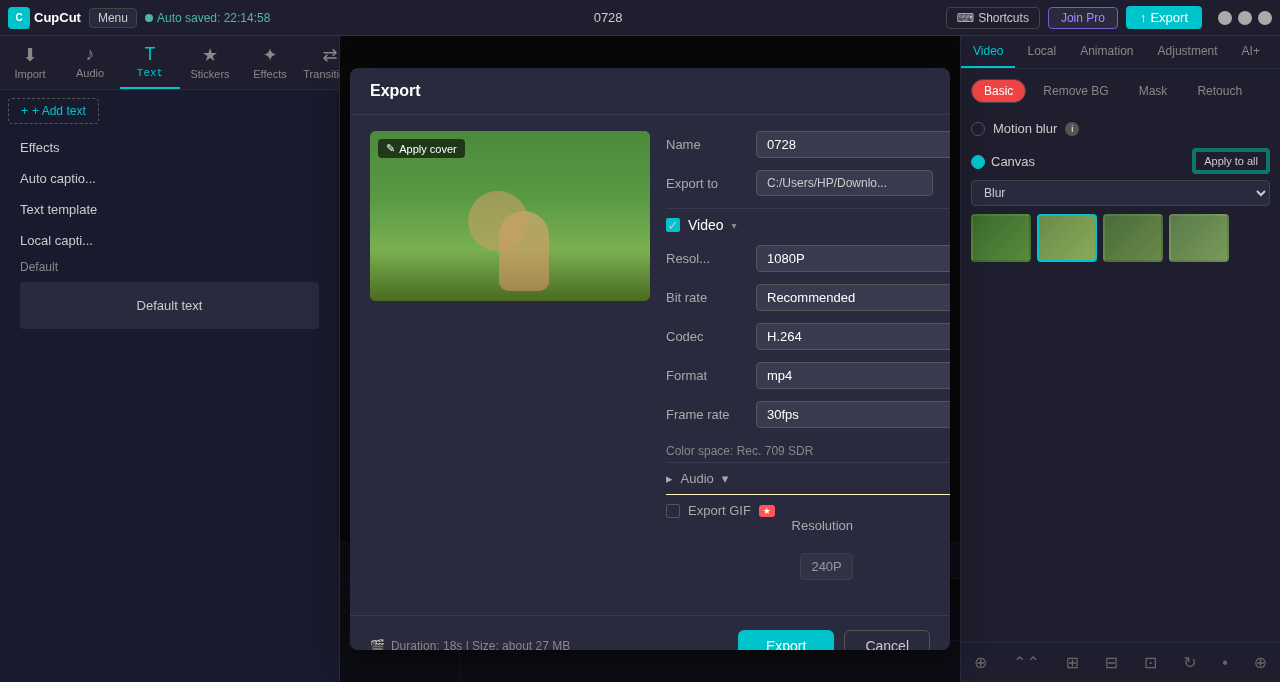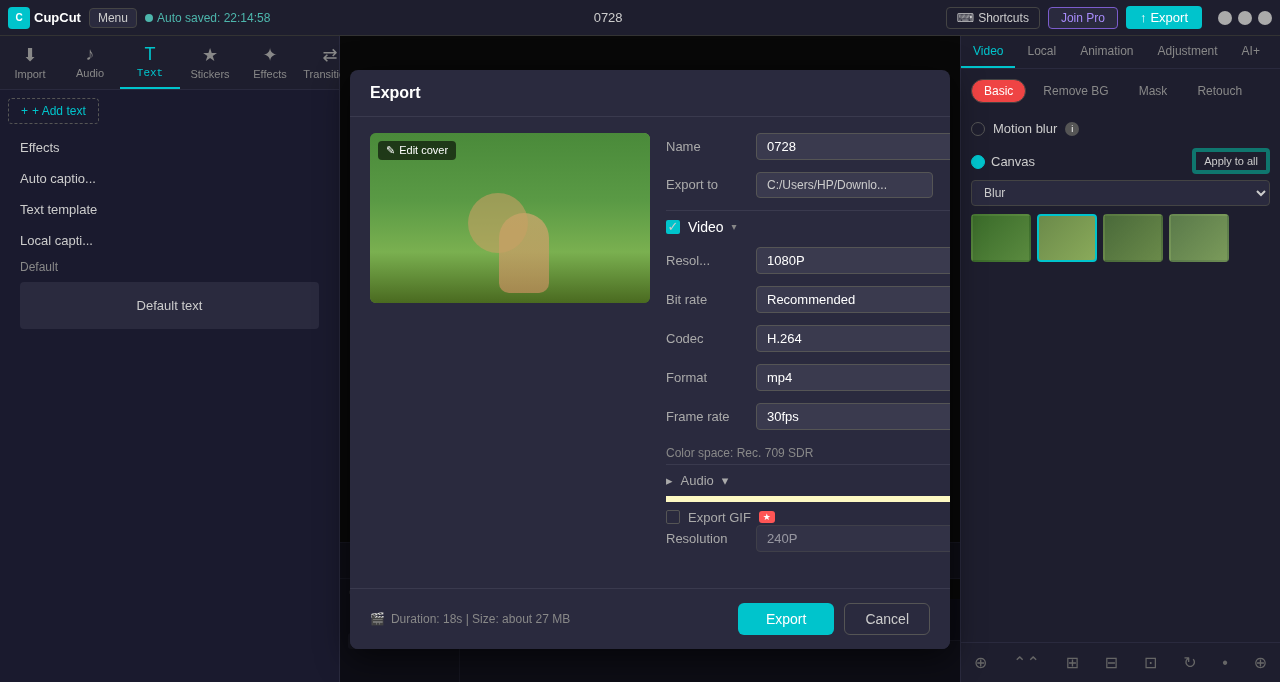--- a/index.html
+++ b/index.html
@@ -78,21 +78,21 @@
     .form-input-path { flex: 1; background: #3a3a4e; border: 1px solid #555; color: #ccc; padding: 5px 10px; border-radius: 4px; font-size: 12px; }
     .folder-icon-btn { background: #3a3a4e; border: 1px solid #555; color: #ccc; padding: 4px 8px; border-radius: 4px; cursor: pointer; font-size: 13px; }
     .section-header { display: flex; align-items: center; gap: 8px; padding: 8px 0; border-top: 1px solid #3a3a4e; margin: 4px 0; }
     .section-checkbox { width: 14px; height: 14px; background: #00c4cc; border-radius: 2px; border: none; cursor: pointer; display: flex; align-items: center; justify-content: center; }
     .section-title { color: #fff; font-size: 14px; font-weight: 500; }
     .section-arrow { color: #888; font-size: 10px; }
     .select-field { flex: 1; background: #3a3a4e; border: 1px solid #555; color: #fff; padding: 5px 10px; border-radius: 4px; font-size: 13px; display: flex; align-items: center; justify-content: space-between; cursor: pointer; }
     .color-space { color: #888; font-size: 12px; padding: 4px 0; }
     .audio-section { border-top: 1px solid #3a3a4e; padding: 8px 0; }
     .audio-header { display: flex; align-items: center; gap: 8px; color: #aaa; font-size: 13px; cursor: pointer; }
-    .export-gif-section { border-top: 6px solid #fef9c3; padding: 8px 0; }
+    .export-gif-section { border-top: 1px solid #fef9c3; padding: 8px 0; }
     .gif-header { display: flex; align-items: center; gap: 8px; }
     .gif-checkbox { width: 14px; height: 14px; border: 1px solid #555; background: transparent; border-radius: 2px; cursor: pointer; }
     .gif-label { color: #aaa; font-size: 13px; }
     .gif-badge { background: #ff5555; color: #fff; font-size: 9px; padding: 1px 4px; border-radius: 3px; }
     .dialog-footer { padding: 14px 20px; border-top: 1px solid #3a3a4e; display: flex; align-items: center; justify-content: space-between; background: #2a2a3e; }
     .duration-info { color: #888; font-size: 12px; display: flex; align-items: center; gap: 6px; }
     .footer-btns { display: flex; gap: 10px; }
     .export-btn { background: #00c4cc; border: none; color: #fff; padding: 7px 28px; border-radius: 6px; cursor: pointer; font-size: 14px; font-weight: 500; }
     .cancel-btn { background: transparent; border: 1px solid #555; color: #ccc; padding: 7px 20px; border-radius: 6px; cursor: pointer; font-size: 14px; }
     .dialog-content-flex { display: flex; gap: 16px; }
@@ -213,21 +213,21 @@
               <div class="preview-bg">
 
                 <div style="width:100%;height:100%;background:linear-gradient(180deg, #4a8a3a 0%, #5a9a45 40%, #7ab050 70%, #4a6a20 100%);position:relative;">
 
                   <div style="position:absolute;bottom:10px;left:55%;transform:translateX(-50%);width:50px;height:80px;background:linear-gradient(180deg,#d4a870,#c89060);border-radius:25px 25px 10px 10px;opacity:0.7;"></div>
                   <div style="position:absolute;bottom:50px;left:35%;width:60px;height:60px;background:rgba(200,160,100,0.6);border-radius:50%;"></div>
                 </div>
               </div>
               <button class="edit-cover-btn">
                 <span>✎</span>
-                <span>Edit cover</span>
+                <span>Apply cover</span>
               </button>
             </div>
 
             <div class="form-area">
               <div class="form-row">
                 <span class="form-label">Name</span>
                 <input class="form-input" value="0728" style="">
               </div>
               <div class="form-row">
                 <span class="form-label">Export to</span>
@@ -285,21 +285,21 @@
                   <span>▾</span>
                 </div>
               </div>
 
               <div class="export-gif-section">
                 <div class="gif-header">
                   <div class="gif-checkbox"></div>
                   <span class="gif-label">Export GIF</span>
                   <span class="gif-badge">★</span>
                 </div>
-                <div class="form-row" style="">
+                <div class="form-row" style="flex-direction:column;">
                   <span class="form-label">Resolution</span>
                   <div class="select-field" style="opacity:0.5;">
                     <span>240P</span>
 
                   </div>
                 </div>
               </div>
             </div>
           </div>
         </div>

